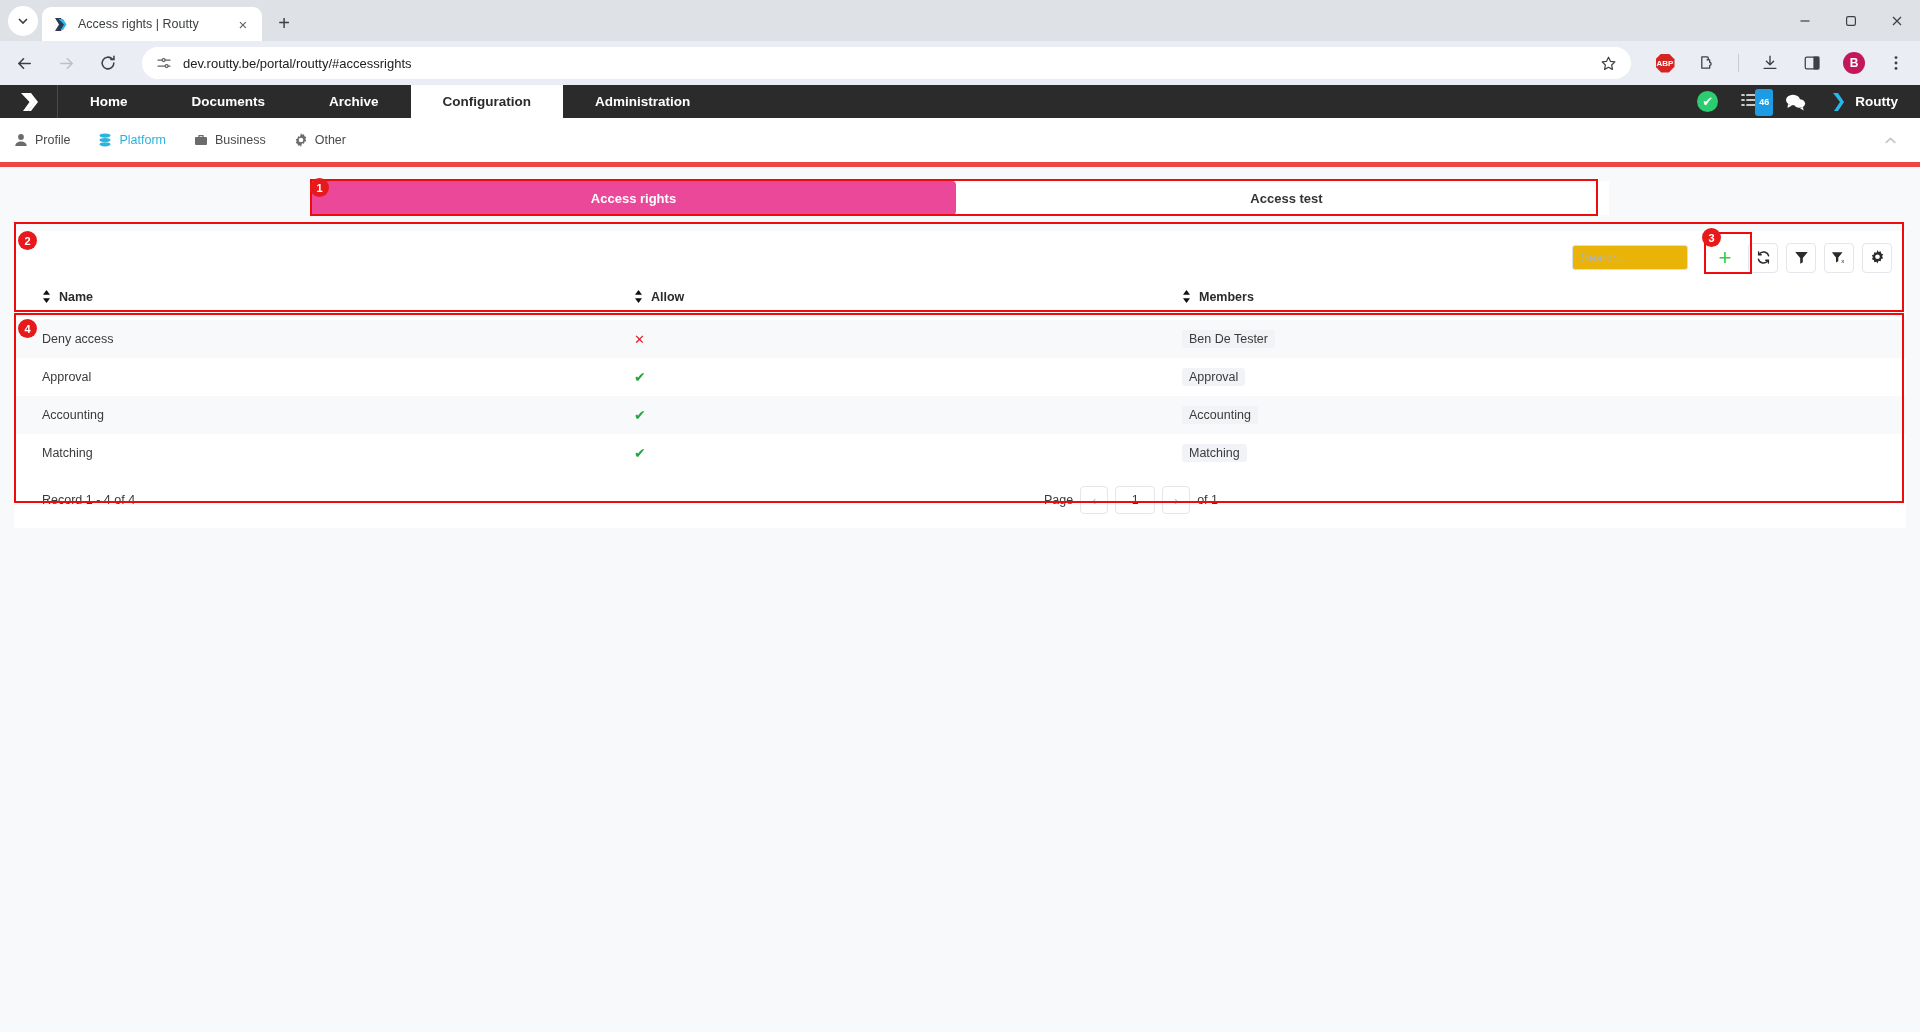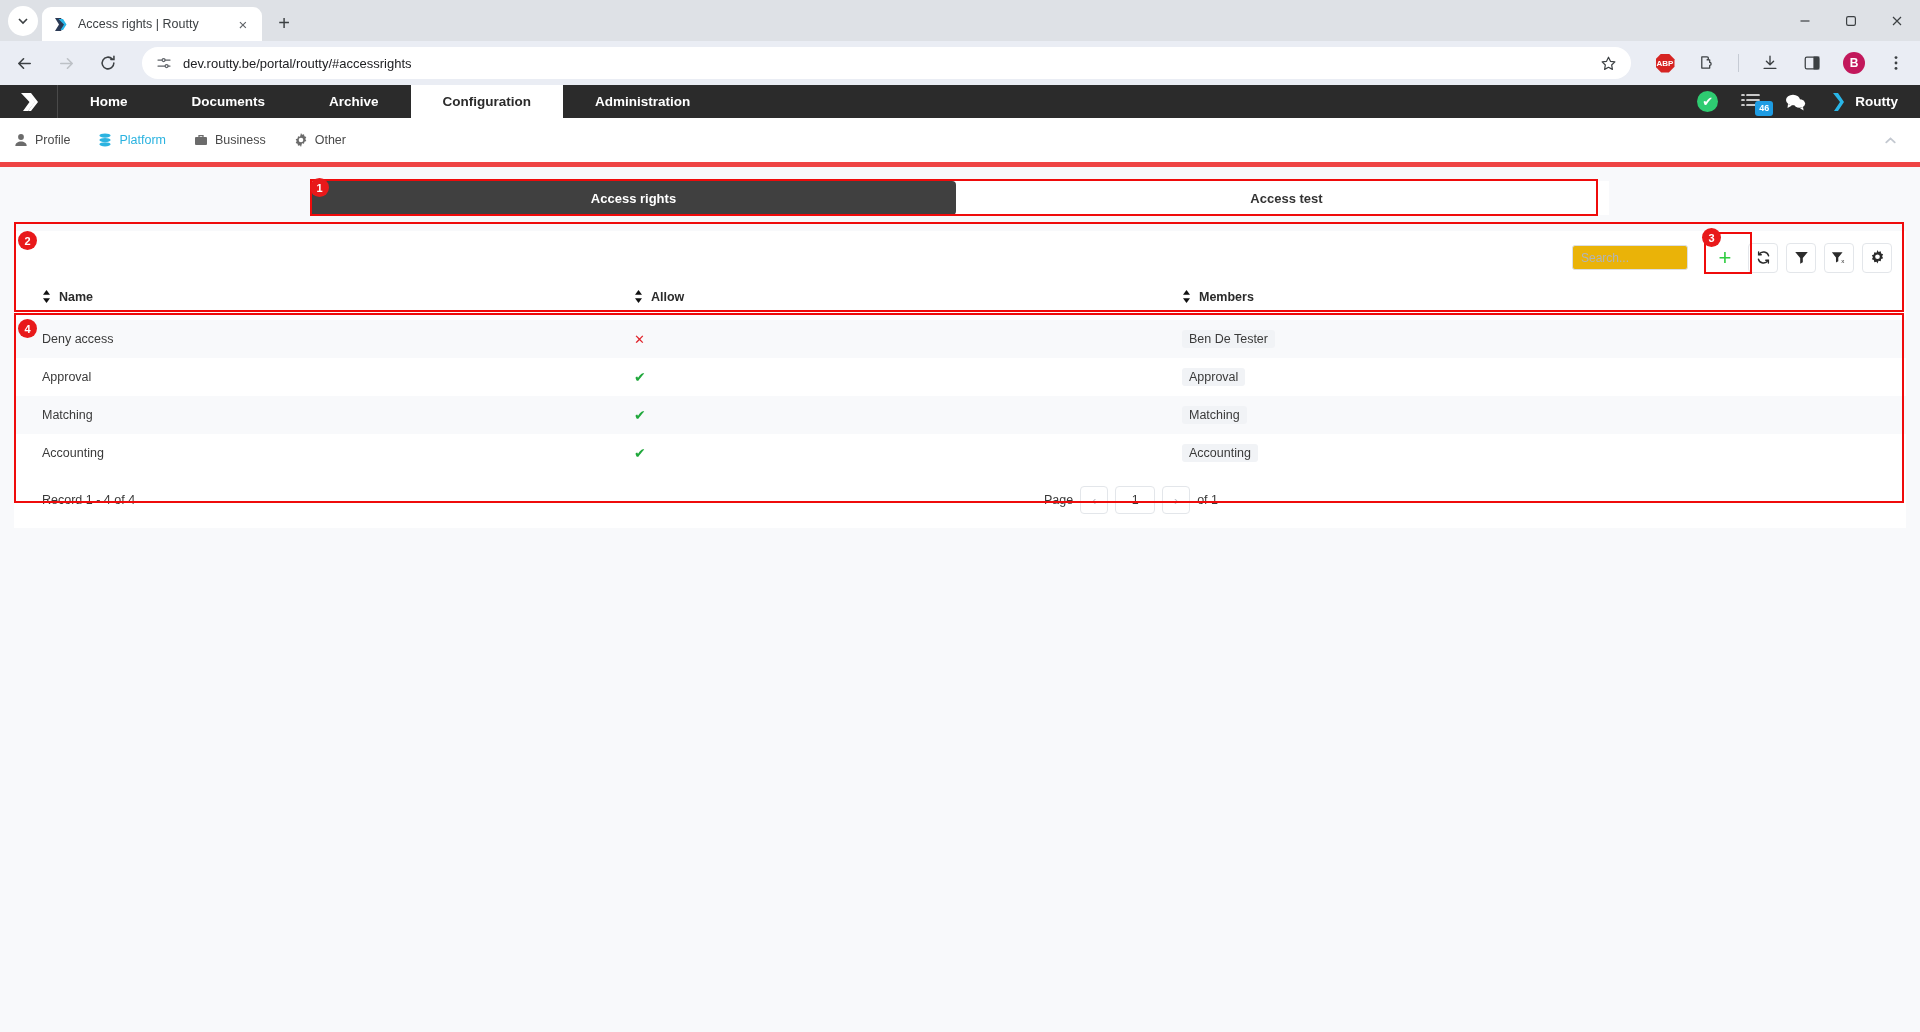--- a/index.html
+++ b/index.html
@@ -109,21 +109,21 @@
   }
   .hdr-check {
     width: 21px; height: 21px; border-radius: 50%; background: #2ecc71;
     display: flex; align-items: center; justify-content: center;
     color: #fff; font-size: 13px; cursor: pointer;
   }
   .hdr-tasks { position: relative; display: flex; align-items: center; cursor: pointer; }
   .hdr-tasks-badge {
     position: absolute; right: -11px; bottom: -5px;
     background: #1e9ce3; color: #fff; border-radius: 3px;
-    font-size: 9px; font-weight: bold; padding: 2px 4px; line-height: 1.2;
+    font-size: 9px; font-weight: bold; padding: 8px 4px; line-height: 1.2;
   }
   .hdr-chat { display: flex; align-items: center; cursor: pointer; color: #fff; }
   .hdr-user { display: flex; align-items: center; gap: 6px; cursor: pointer; }
   .hdr-user-name { color: #ffffff; font-size: 13.5px; font-weight: bold; }
 
   
   .sub-nav {
     height: 49px; background: #ffffff; border-bottom: 5px solid #ef4444;
     display: flex; align-items: center; padding: 0 14px; gap: 28px;
     position: relative;
@@ -147,21 +147,21 @@
   .tabswitch-wrap { padding: 14px 0 0 0; display: flex; justify-content: center; }
   .tabswitch {
     width: 1298px; height: 34px; display: flex; gap: 8px;
     background: #ffffff; padding: 0;
   }
   .tabswitch-btn {
     flex: 1; display: flex; align-items: center; justify-content: center;
     font-size: 13px; font-weight: bold; cursor: pointer;
     background: #ffffff; color: #333; border-radius: 4px;
   }
-  .tabswitch-btn.active { background: #404040; color: #ffffff; }
+  .tabswitch-btn.active { background: #ec4899; color: #ffffff; }
 
   
   .grid-panel { margin: 16px 14px 0 14px; background: #ffffff; }
   .grid-toolbar {
     height: 53px; display: flex; align-items: center; justify-content: flex-end;
     padding: 0 14px; gap: 8px;
   }
   .grid-search {
     width: 116px; height: 25px; border: 1px solid #dcdfe4; border-radius: 3px;
     padding: 0 8px; font-size: 12px; color: #333; background: #eab308;
@@ -501,35 +501,35 @@
           <tr>
             <td class="col-name">Approval</td>
             <td class="col-allow">
               <span class="allow-yes">✔</span>
             </td>
             <td class="col-members">
               <span class="member-chip">Approval</span>
             </td>
           </tr>
           <tr>
+            <td class="col-name">Accounting</td>
+            <td class="col-allow">
+              <span class="allow-yes">✔</span>
+            </td>
+            <td class="col-members">
+              <span class="member-chip">Accounting</span>
+            </td>
+          </tr>
+          <tr>
             <td class="col-name">Matching</td>
             <td class="col-allow">
               <span class="allow-yes">✔</span>
             </td>
             <td class="col-members">
               <span class="member-chip">Matching</span>
-            </td>
-          </tr>
-          <tr>
-            <td class="col-name">Accounting</td>
-            <td class="col-allow">
-              <span class="allow-yes">✔</span>
-            </td>
-            <td class="col-members">
-              <span class="member-chip">Accounting</span>
             </td>
           </tr>
         </tbody>
       </table>
 
       <div class="grid-footer">
         <span>Record 1 - 4 of 4</span>
         <div class="pager">
           <span class="pager-label">Page</span>
           <div class="pager-btn">‹</div>

